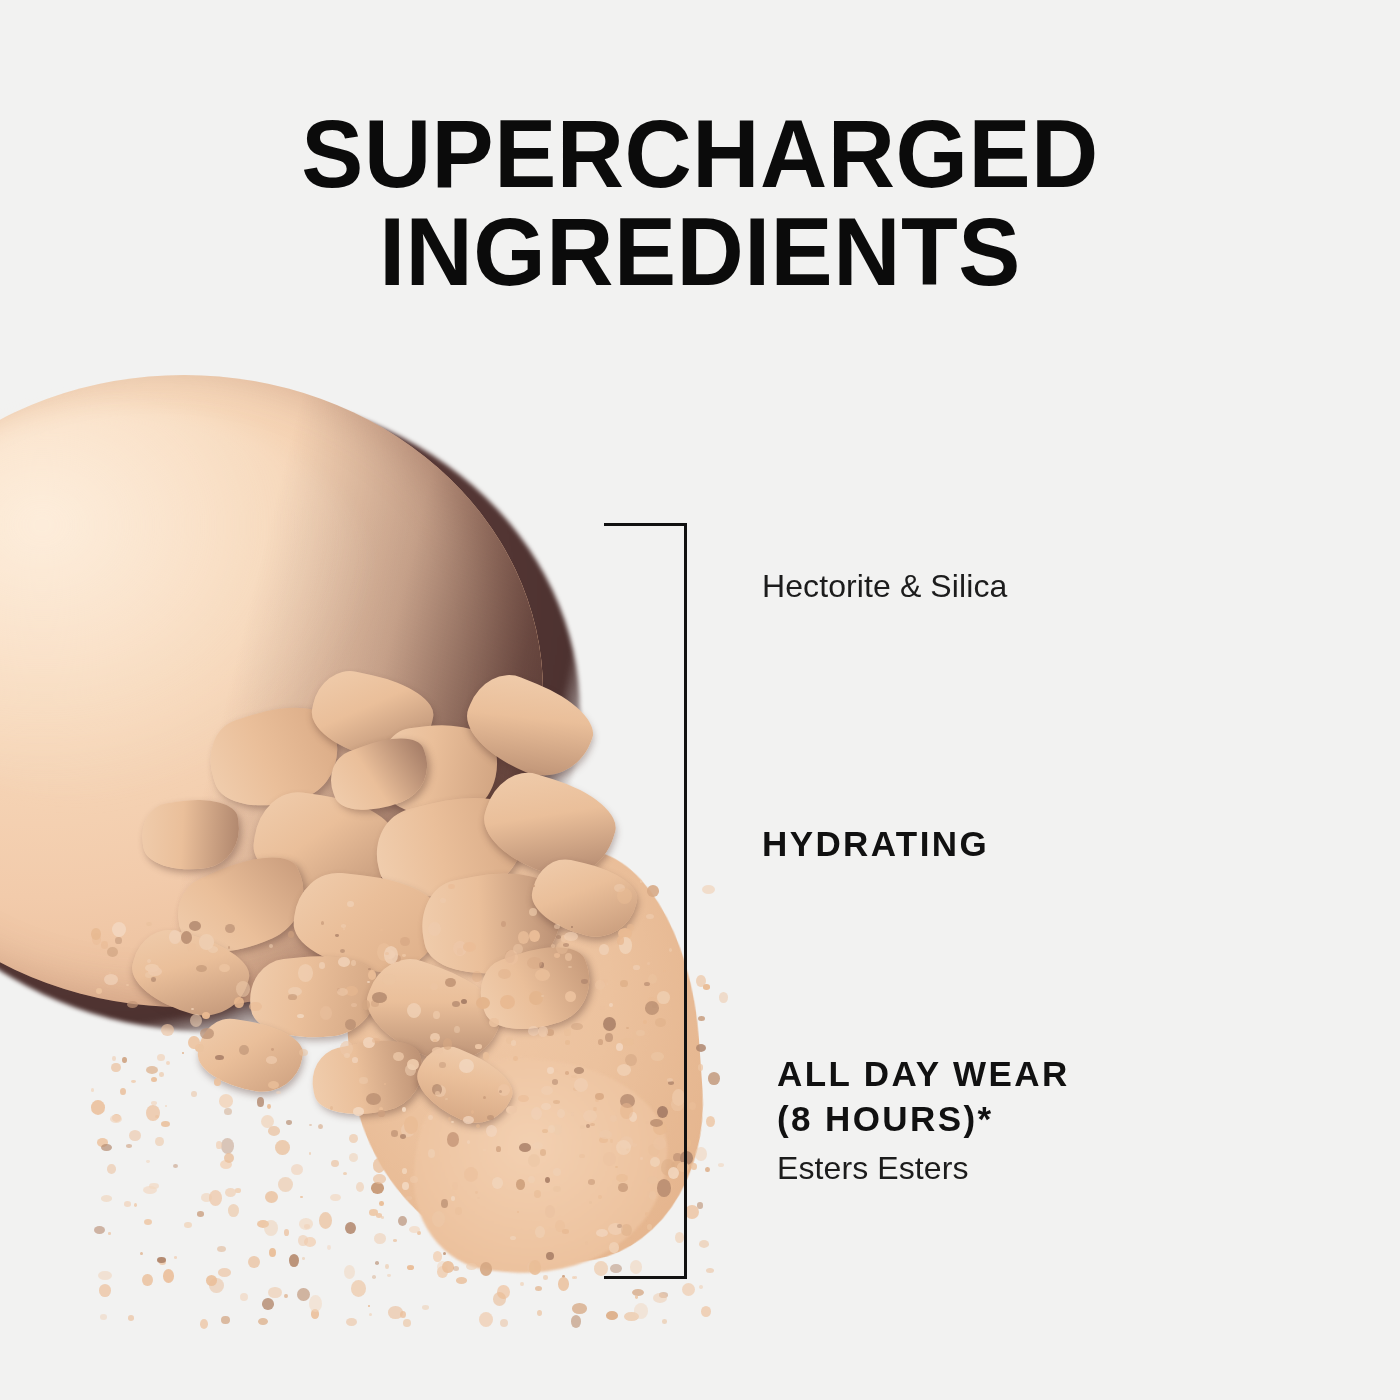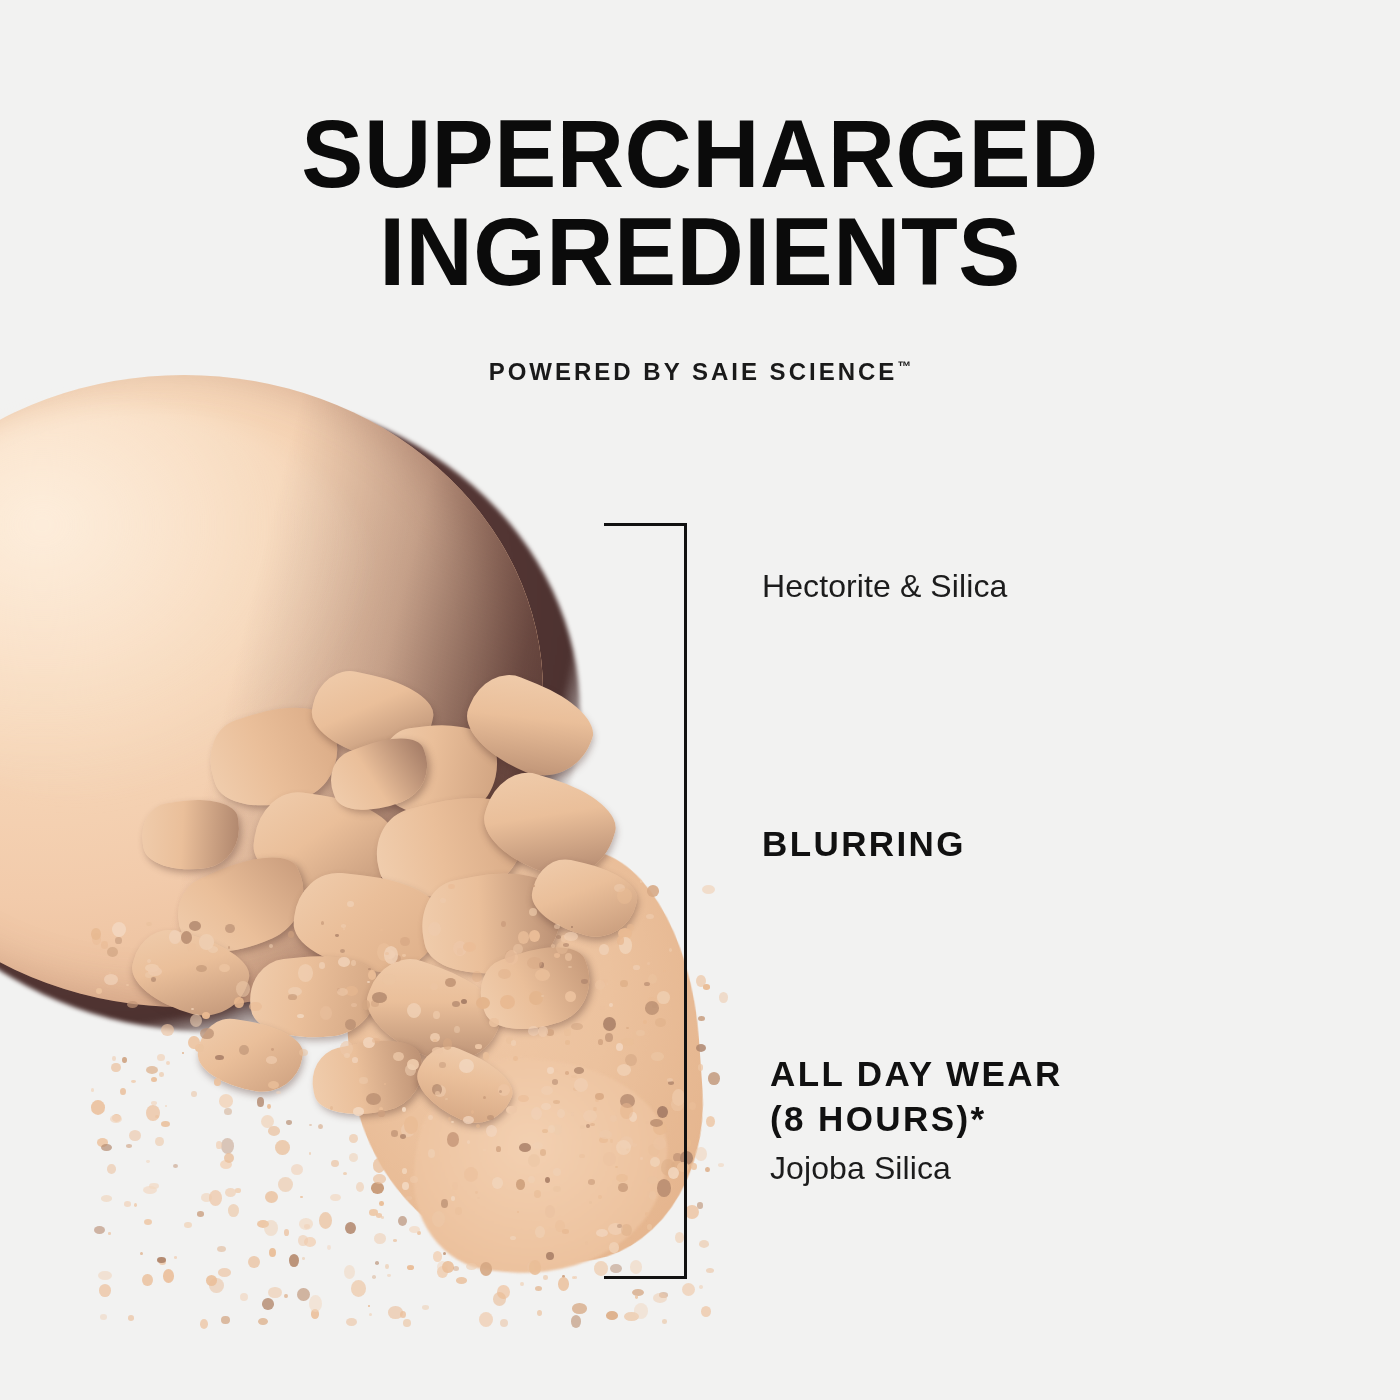--- a/index.html
+++ b/index.html
@@ -128,21 +128,21 @@
   .f-sub{
     font-size:32px;
     font-weight:400;
     letter-spacing:0.1px;
     color:#1c1c1c;
     margin:6px 0 0 0;
     line-height:1.25;
   }
   .feature.f1{position:absolute;top:0;left:0;}
   .feature.f2{position:absolute;top:262px;left:0;}
-  .feature.f3{position:absolute;top:492px;left:8px;}
+  .feature.f3{position:absolute;top:492px;left:15px;}
 </style>
 </head>
 <body>
 
 <div class="stage">
 
   <div class="art">
     <div class="disc-shadow"></div>
     <div class="disc"></div>
     <div class="disc-edge"></div>
@@ -697,34 +697,31 @@
       </div>
   </div>
 
   <div class="bracket"></div>
 
   <div class="headline">
     <span class="ln">SUPERCHARGED</span>
     <span class="ln">INGREDIENTS</span>
   </div>
 
-  <div class="subhead">
-    <span>POWERED BY SAIE SCIENCE</span><span class="tm">™</span>
-  </div>
 
   <div class="features">
 
     <div class="feature f1">
       <p class="f-sub">Hectorite &amp; Silica</p>
     </div>
 
     <div class="feature f2">
-      <p class="f-title">BLURRING</p>
+      <p class="f-title">HYDRATING</p>
     </div>
 
     <div class="feature f3">
       <p class="f-title">ALL DAY WEAR
 (8 HOURS)*</p>
-      <p class="f-sub">Jojoba Silica</p>
+      <p class="f-sub">Esters Esters</p>
     </div>
 
   </div>
 </div>
 
 </body></html>

